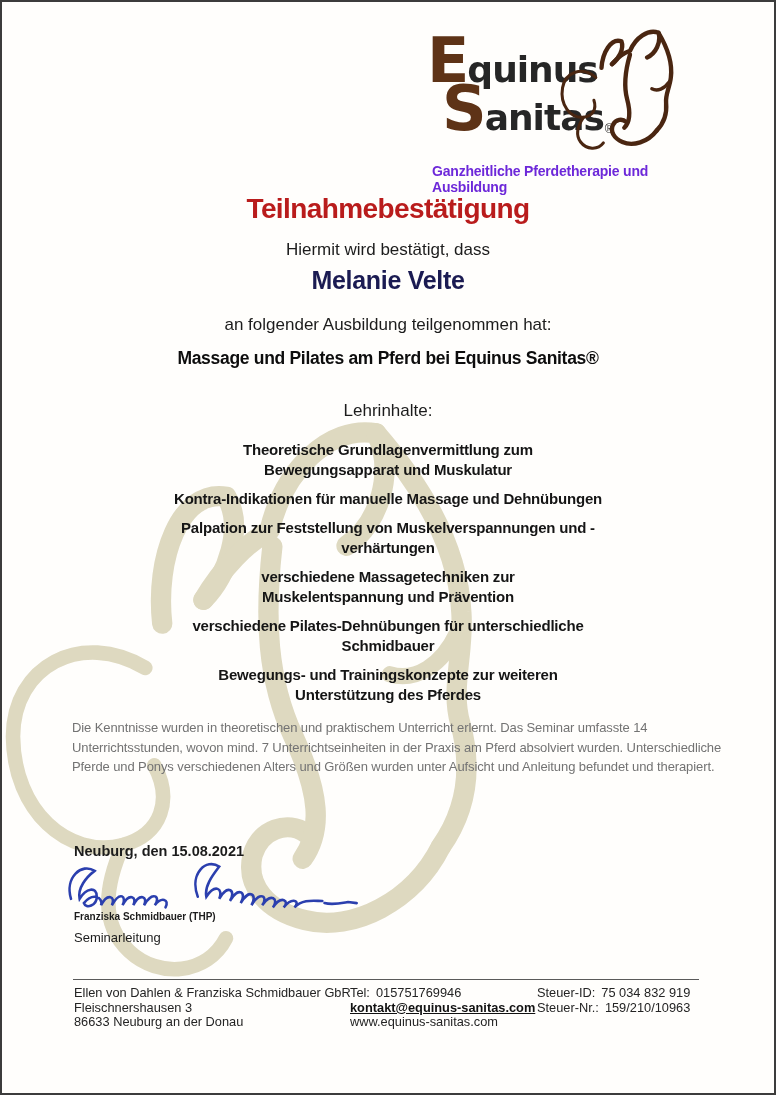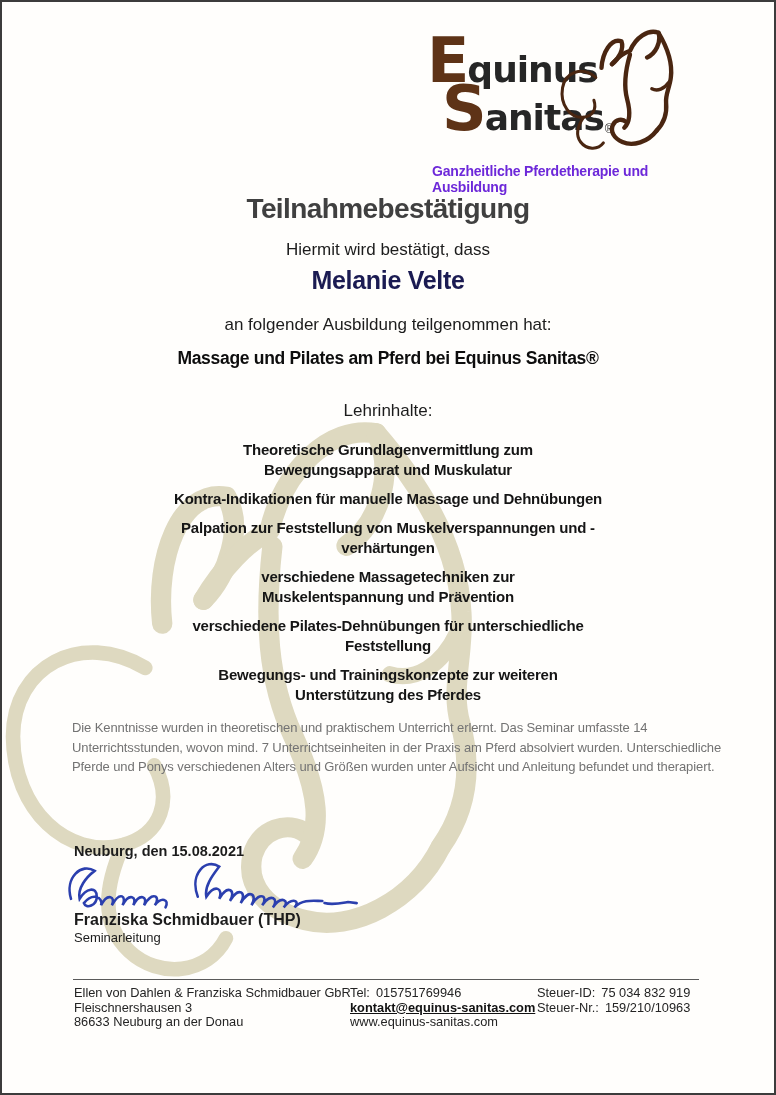--- a/index.html
+++ b/index.html
@@ -19,41 +19,41 @@
   .logo-wrap{position:absolute;left:425px;top:28px;width:290px;height:150px;z-index:2;}
   .brand-line{display:flex;align-items:baseline;line-height:1;}
   .brand-line.l2{margin-top:-14px;padding-left:15px;}
   .brand-initial{font-family:"DejaVu Sans",sans-serif;font-size:62px;font-weight:600;color:#5e3317;letter-spacing:-2px;}
   .brand-rest{font-family:"DejaVu Sans",sans-serif;font-size:36px;font-weight:700;color:#262626;letter-spacing:-1px;}
   .brand-reg{font-size:12px;color:#262626;margin-left:1px;transform:translateY(3px);}
   .horse-logo{position:absolute;left:127px;top:-2px;}
   .tagline{position:absolute;left:5px;top:133px;width:268px;font-size:14px;font-weight:700;color:#6d28d9;letter-spacing:-0.2px;}
 
   
-  .title{top:191px;font-size:28px;font-weight:700;letter-spacing:-0.6px;color:#404040;z-index:1;}
+  .title{top:191px;font-size:28px;font-weight:700;letter-spacing:-0.6px;color:#b91c1c;z-index:1;}
   .intro{top:238px;font-size:17px;font-weight:500;z-index:1;}
   .participant{top:264px;font-size:25px;font-weight:700;color:#1b1b52;letter-spacing:-0.3px;z-index:1;}
   .course-intro{top:313px;font-size:17px;font-weight:500;z-index:1;}
   .course-name{top:346px;font-size:17.5px;font-weight:700;letter-spacing:-0.3px;color:#0d0d0d;z-index:1;}
   .contents-heading{top:399px;font-size:17px;font-weight:500;z-index:1;}
 
   .contents{top:438px;z-index:1;}
   .item{margin:0 auto 9px auto;font-size:15px;font-weight:600;line-height:20px;color:#151515;letter-spacing:-0.2px;}
   .item.w1{max-width:300px;}
   .item.w3{max-width:420px;}
   .item.w4{max-width:260px;}
   .item.w5{max-width:420px;}
   .item.w6{max-width:440px;}
 
   .summary{left:70px;top:716px;width:676px;font-size:13px;font-weight:500;
     line-height:19.5px;color:#737373;letter-spacing:-0.1px;z-index:1;}
 
   .place-date{left:72px;top:841px;font-size:14.5px;font-weight:600;z-index:1;}
   .signature{left:58px;top:856px;z-index:1;}
-  .signatory-name{left:72px;top:909px;font-size:16px;font-weight:700;z-index:1;}
+  .signatory-name{left:72px;top:909px;font-size:10px;font-weight:700;z-index:1;}
   .signatory-role{left:72px;top:928px;font-size:13px;font-weight:500;z-index:1;}
 
   
   .footer-rule{left:71px;top:977px;width:626px;height:0;border-top:1.5px solid #5a5a5a;z-index:1;}
   .fcol{top:984px;font-size:12.8px;font-weight:500;line-height:14.5px;color:#242424;z-index:1;}
   .fcol .row{white-space:nowrap;}
   .col1{left:72px;}
   .col2{left:348px;}
   .col3{left:535px;}
   .email{font-weight:700;text-decoration:underline;color:#111;}
@@ -105,21 +105,21 @@
   <div class="c participant">Melanie Velte</div>
   <div class="c course-intro">an folgender Ausbildung teilgenommen hat:</div>
   <div class="c course-name">Massage und Pilates am Pferd bei Equinus Sanitas®</div>
   <div class="c contents-heading">Lehrinhalte:</div>
 
   <div class="c contents">
     <div class="item w1">Theoretische Grundlagenvermittlung zum Bewegungsapparat und Muskulatur</div>
     <div class="item w2">Kontra-Indikationen für manuelle Massage und Dehnübungen</div>
     <div class="item w3">Palpation zur Feststellung von Muskelverspannungen und -verhärtungen</div>
     <div class="item w4">verschiedene Massagetechniken zur Muskelentspannung und Prävention</div>
-    <div class="item w5">verschiedene Pilates-Dehnübungen für unterschiedliche Feststellung</div>
+    <div class="item w5">verschiedene Pilates-Dehnübungen für unterschiedliche Schmidbauer</div>
     <div class="item w6">Bewegungs- und Trainingskonzepte zur weiteren Unterstützung des Pferdes</div>
   </div>
 
   <div class="abs summary">Die Kenntnisse wurden in theoretischen und praktischem Unterricht erlernt. Das Seminar umfasste 14 Unterrichtsstunden, wovon mind. 7 Unterrichtseinheiten in der Praxis am Pferd absolviert wurden. Unterschiedliche Pferde und Ponys verschiedenen Alters und Größen wurden unter Aufsicht und Anleitung befundet und therapiert.</div>
 
   <div class="abs place-date">Neuburg, den 15.08.2021</div>
 
   <svg class="abs signature" width="312" height="58" viewBox="0 0 290 54" fill="none" stroke="#2b3fae" stroke-width="2.4" stroke-linecap="round" stroke-linejooin="round">
     <path d="M10,38 C4,18 20,4 32,12 C24,18 16,28 18,38 C24,28 34,26 34,36 C34,44 24,48 22,42 C30,32 40,36 38,44 C44,32 52,36 48,44 C56,30 62,36 58,44 C64,32 72,36 68,44 C74,32 82,36 78,44 C86,30 94,36 88,44 C94,36 102,38 98,46"></path>
     <path d="M128,36 C120,14 136,0 148,8 C142,16 134,26 136,36 C144,24 152,28 148,38 C156,24 164,30 158,40 C166,26 174,32 168,42 C176,28 184,34 178,44 C186,30 194,36 188,44 C196,32 204,38 198,46 C206,34 214,40 208,46 C216,36 224,40 218,46 C226,38 236,40 244,40"></path>

